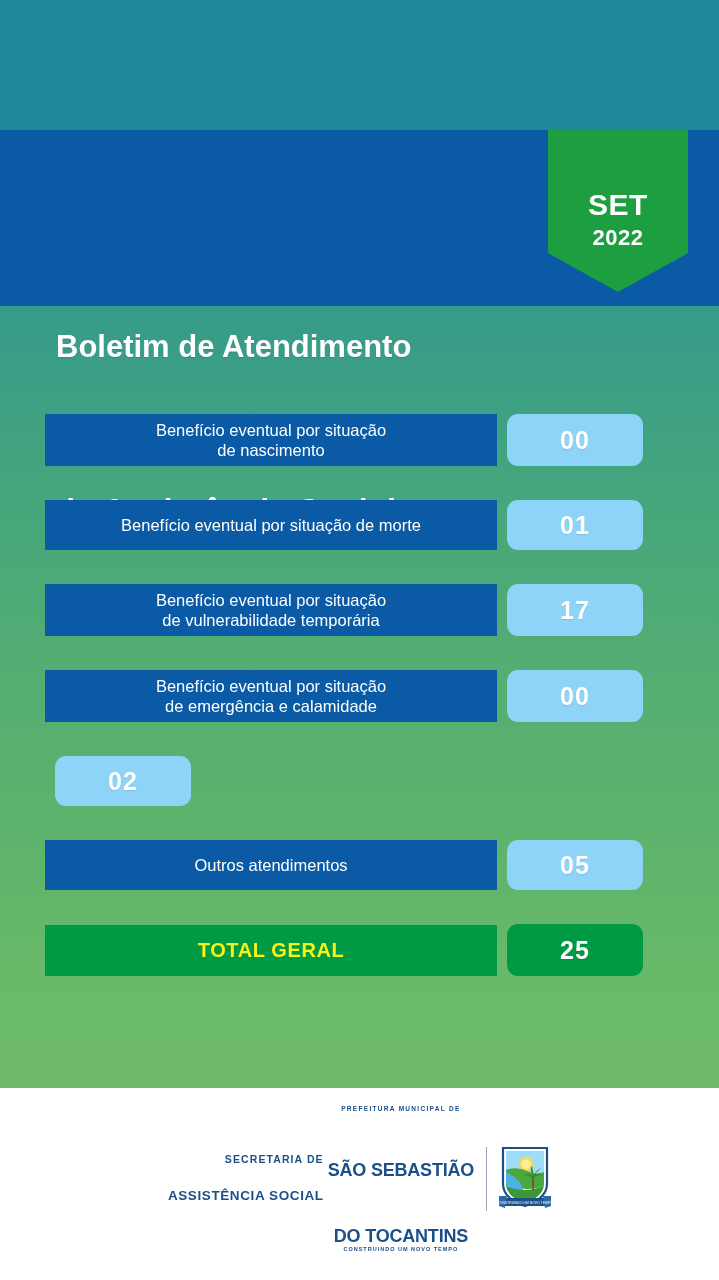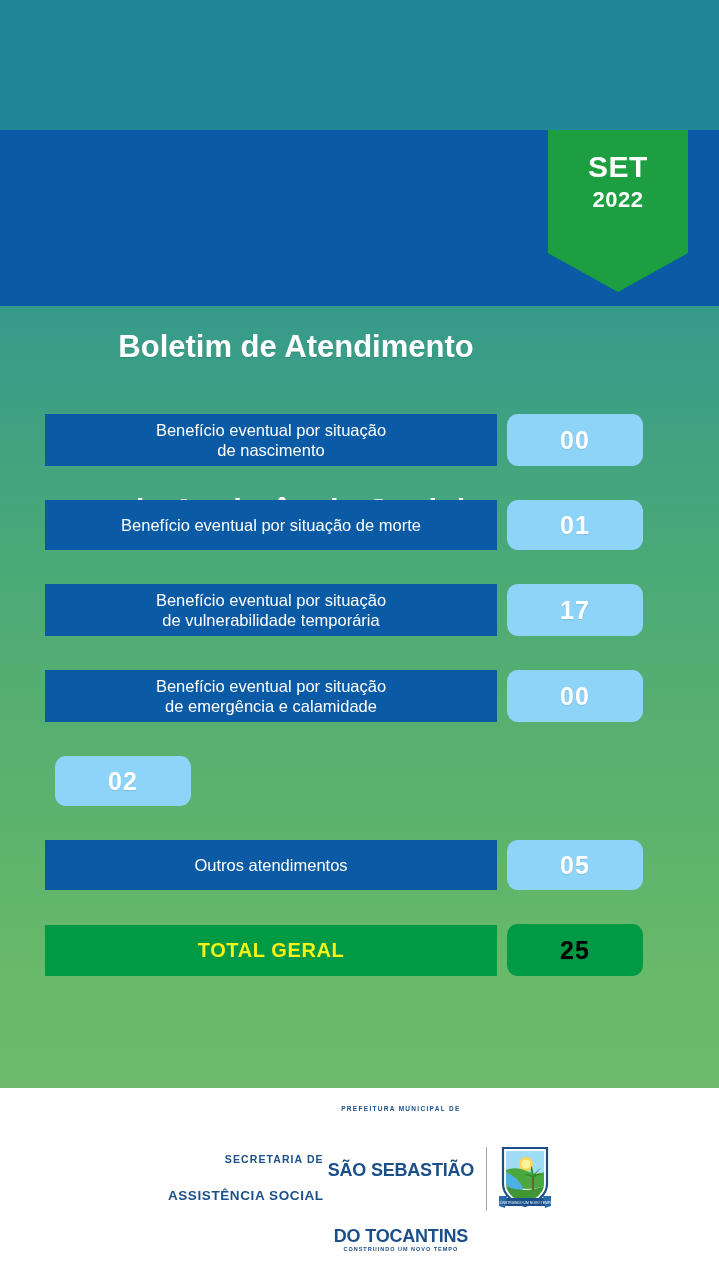--- a/index.html
+++ b/index.html
@@ -38,32 +38,31 @@
   }
   .header-title {
     position:absolute; left:56px; top:155px; width:480px;
     color:#ffffff;
     font-size:31px;
     font-weight:bold;
     line-height:41px;
     letter-spacing:0px;
     white-space:pre-line;
     text-shadow:0 1px 0 rgba(0,0,0,.12);
-    text-align:center;
   }
   .header-title .ln2 { letter-spacing:1.2px; }
   .header-title .ln3 { letter-spacing:1.2px; }
 
   
   .ribbon {
     position:absolute; left:548px; top:130px; width:140px; height:162px;
     background:#1c9e41;
     clip-path:polygon(0 0, 100% 0, 100% 76%, 50% 100%, 0 76%);
     display:flex; flex-direction:column;
-    align-items:center; justify-content:flex-start;
+    align-items:center; justify-content:center;
     padding-top:20px;
   }
   .ribbon-month {
     color:#ffffff; font-size:30px; font-weight:bold;
     line-height:33px; letter-spacing:0.5px;
   }
   .ribbon-year {
     color:#ffffff; font-size:22px; font-weight:bold;
     line-height:34px; letter-spacing:0.5px;
   }
@@ -107,21 +106,21 @@
   .row.total .row-label {
     background:#009944;
     color:#f7f315;
     font-weight:bold;
     font-size:20px;
     letter-spacing:0.6px;
     height:51px;
   }
   .row.total .row-value {
     background:#009944;
-    color:#000000;
+    color:#ffffff;
     height:52px;
   }
 
   
   .footer {
     position:absolute; left:0; top:1088px; width:719px; height:192px;
     background:#ffffff;
   }
   .footer-inner {
     position:absolute; left:0; top:18px; width:719px;

